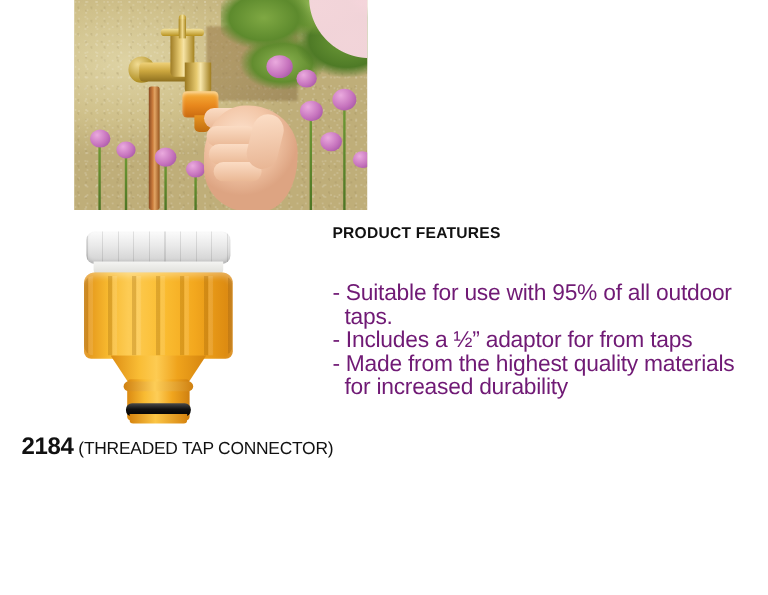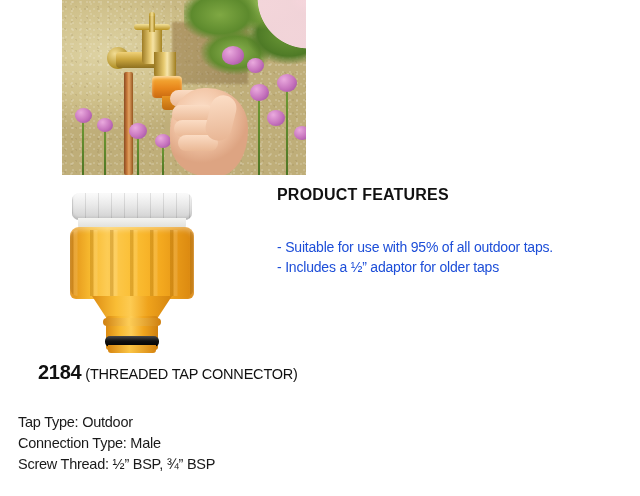--- a/index.html
+++ b/index.html
@@ -276,21 +276,20 @@
     border-radius: 0 0 3px 3px;
   }
 
   
   .sku-line {
     position: absolute;
     left: 18px;
     top: 361px;
     width: 250px;
     white-space: nowrap;
-    margin-left: 20px;
   }
   .sku-num {
     font-size: 20px;
     font-weight: 700;
     letter-spacing: -0.3px;
     color: #111;
   }
   .sku-name {
     font-size: 14.5px;
     font-weight: 400;
@@ -313,42 +312,42 @@
   }
 
   
   .features {
     position: absolute;
     left: 277px;
     top: 186px;
     width: 352px;
   }
   .features-title {
-    font-size: 16px;
+    font-size: 13px;
     font-weight: 700;
     letter-spacing: 0.2px;
     color: #111;
     margin: 0 0 34px 0;
   }
   .features-intro {
     font-size: 13.5px;
     line-height: 19px;
     color: #1a1a1a;
     letter-spacing: -0.2px;
     margin-bottom: 27px;
   }
   .bullets {
     margin: 0;
     padding: 0;
     list-style: none;
   }
   .bullet {
-    font-size: 14px;
+    font-size: 19px;
     line-height: 19.5px;
-    color: #1d4ed8;
+    color: #701a75;
     letter-spacing: -0.2px;
     padding-left: 10px;
     text-indent: -10px;
     margin-bottom: 0px;
   }
 </style>
 </head>
 <body>
 
 <div class="page">
@@ -409,27 +408,23 @@
     <div class="barrel"></div>
     <div class="barrel-lip"></div>
     <div class="oring"></div>
     <div class="tip"></div>
   </div>
 
   <div class="sku-line">
     <span class="sku-num">2184</span><span class="sku-name">(THREADED TAP CONNECTOR)</span>
   </div>
 
-  <div class="specs">
-    <div class="spec-line">Tap Type: Outdoor</div>
-    <div class="spec-line">Connection Type: Male</div>
-    <div class="spec-line">Screw Thread: ½” BSP, ¾” BSP</div>
-  </div>
 
   <div class="features">
     <h2 class="features-title">PRODUCT FEATURES</h2>
     <ul class="bullets">
       <li class="bullet">- Suitable for use with 95% of all outdoor taps.</li>
-      <li class="bullet">- Includes a ½” adaptor for older taps</li>
+      <li class="bullet">- Includes a ½” adaptor for from taps</li>
+      <li class="bullet">- Made from the highest quality materials for increased durability</li>
     </ul>
   </div>
 
 </div>
 
 </body></html>

